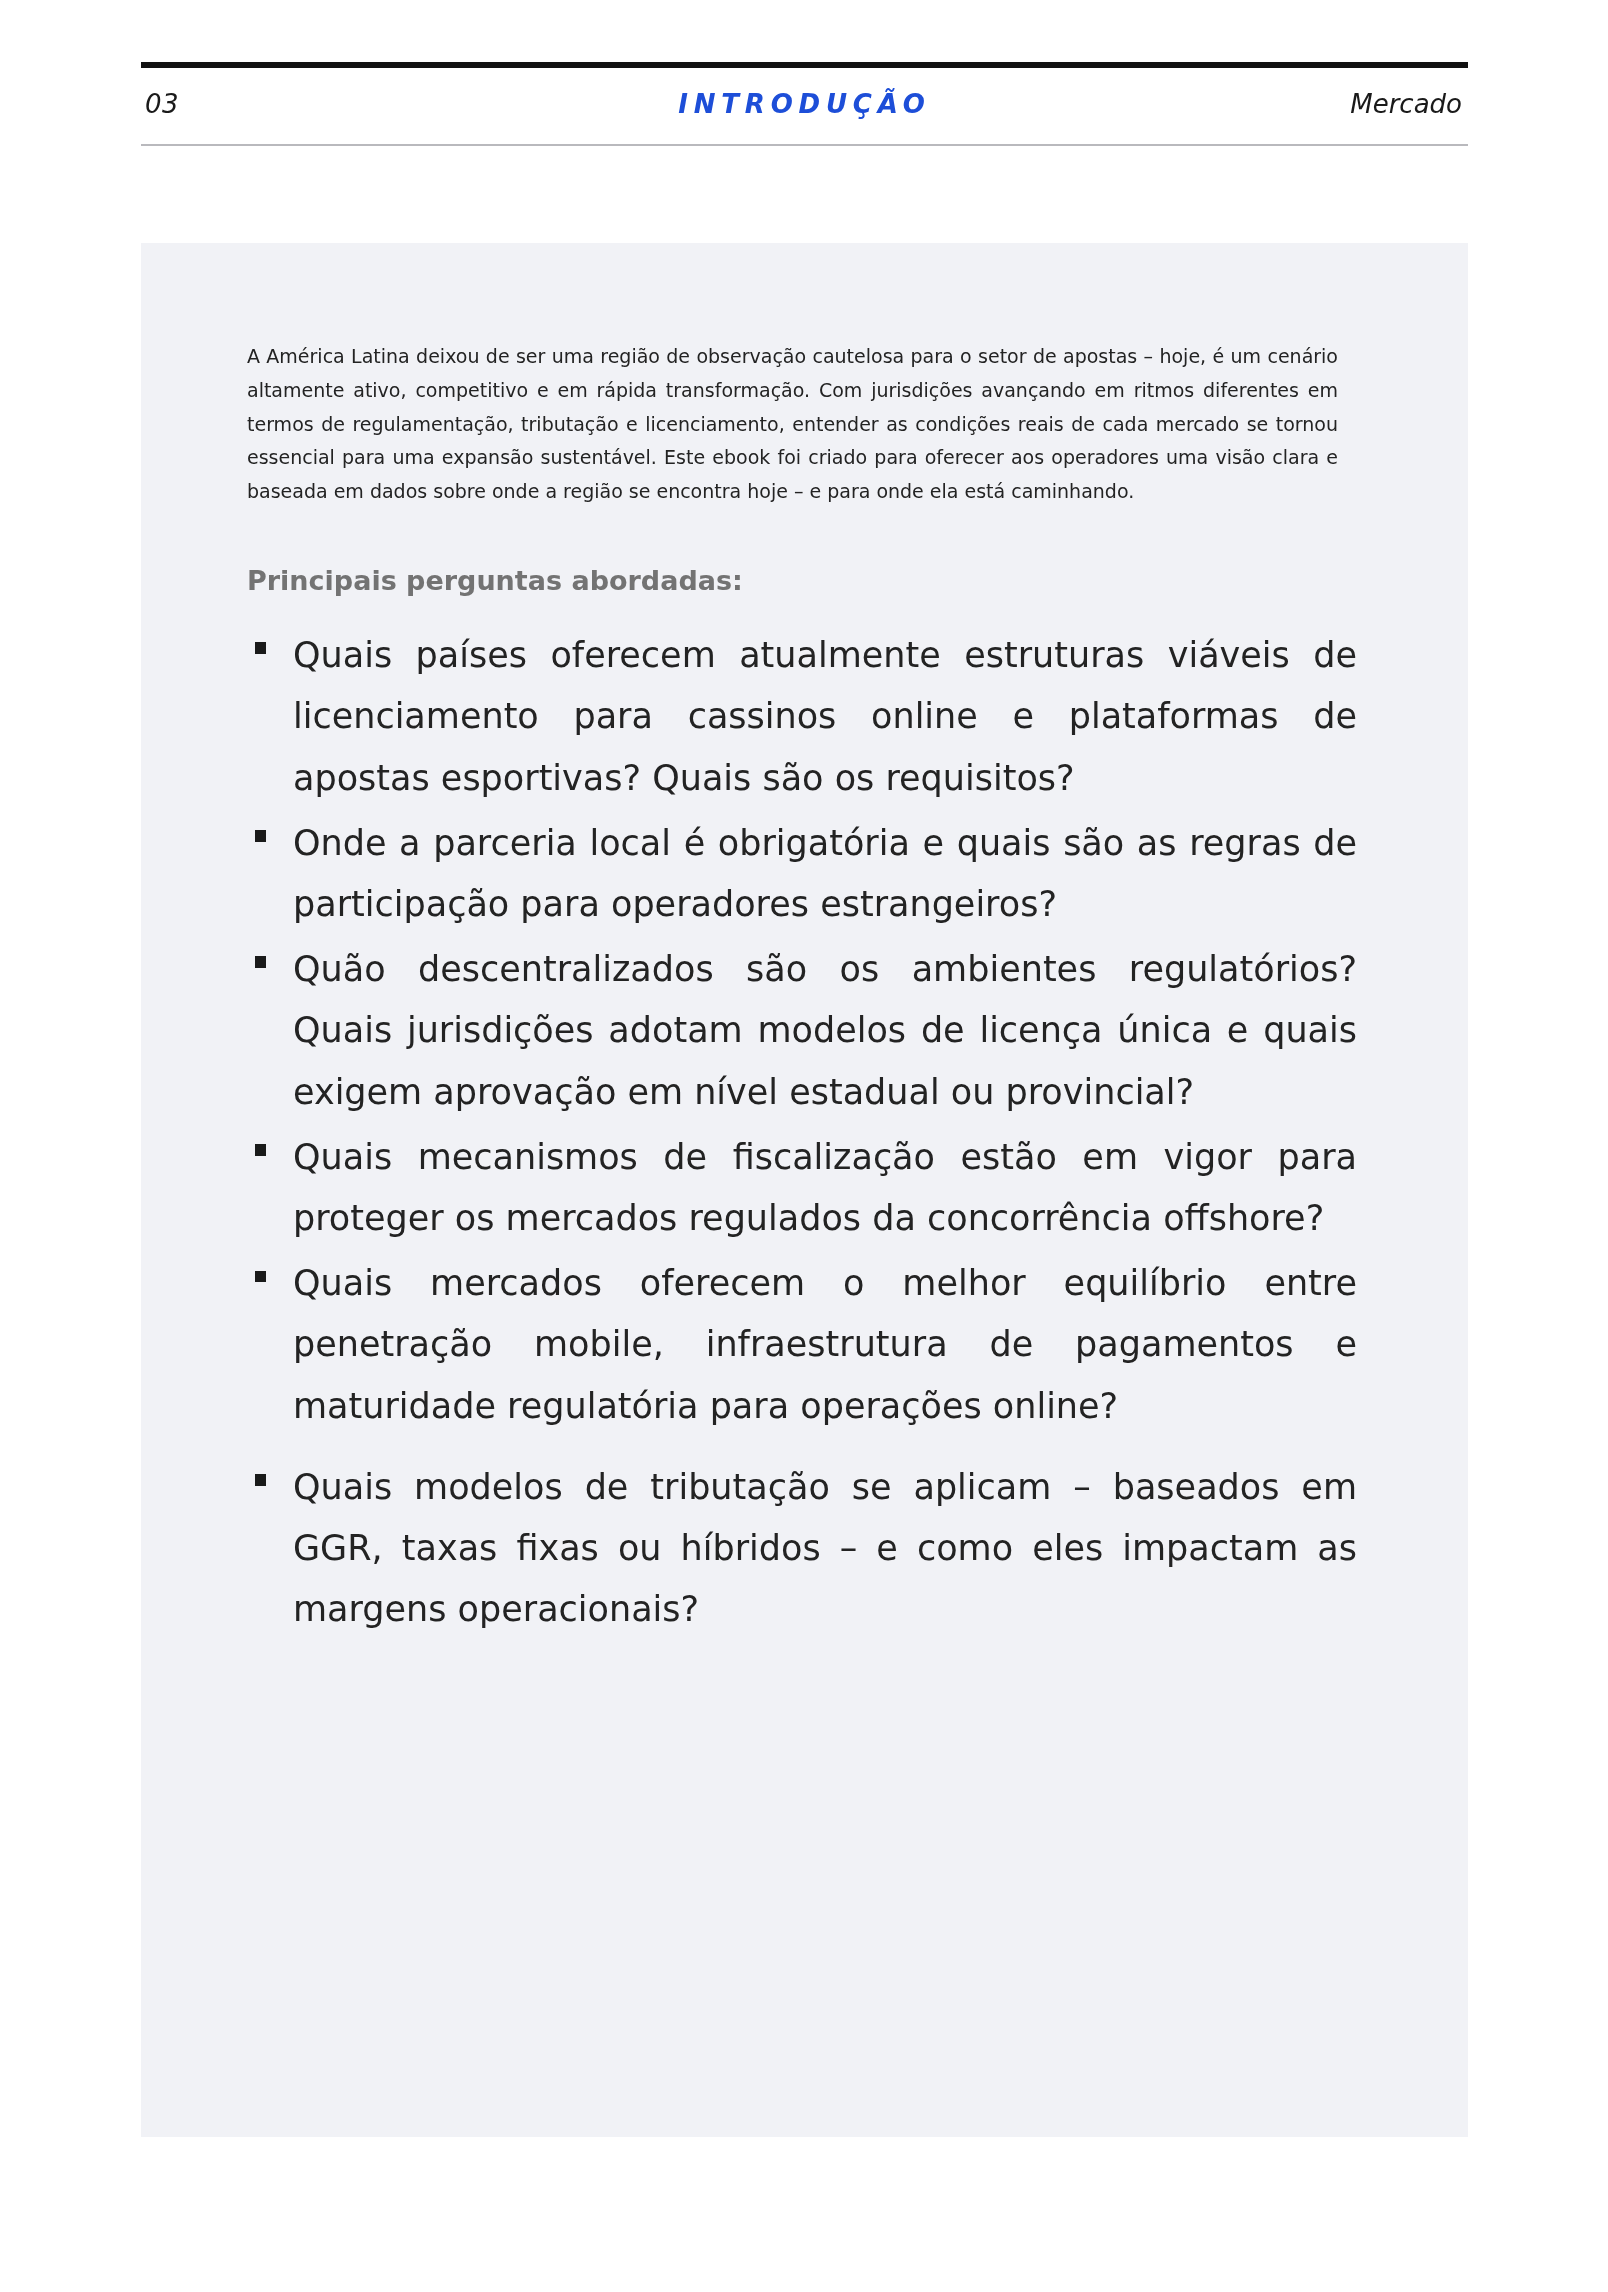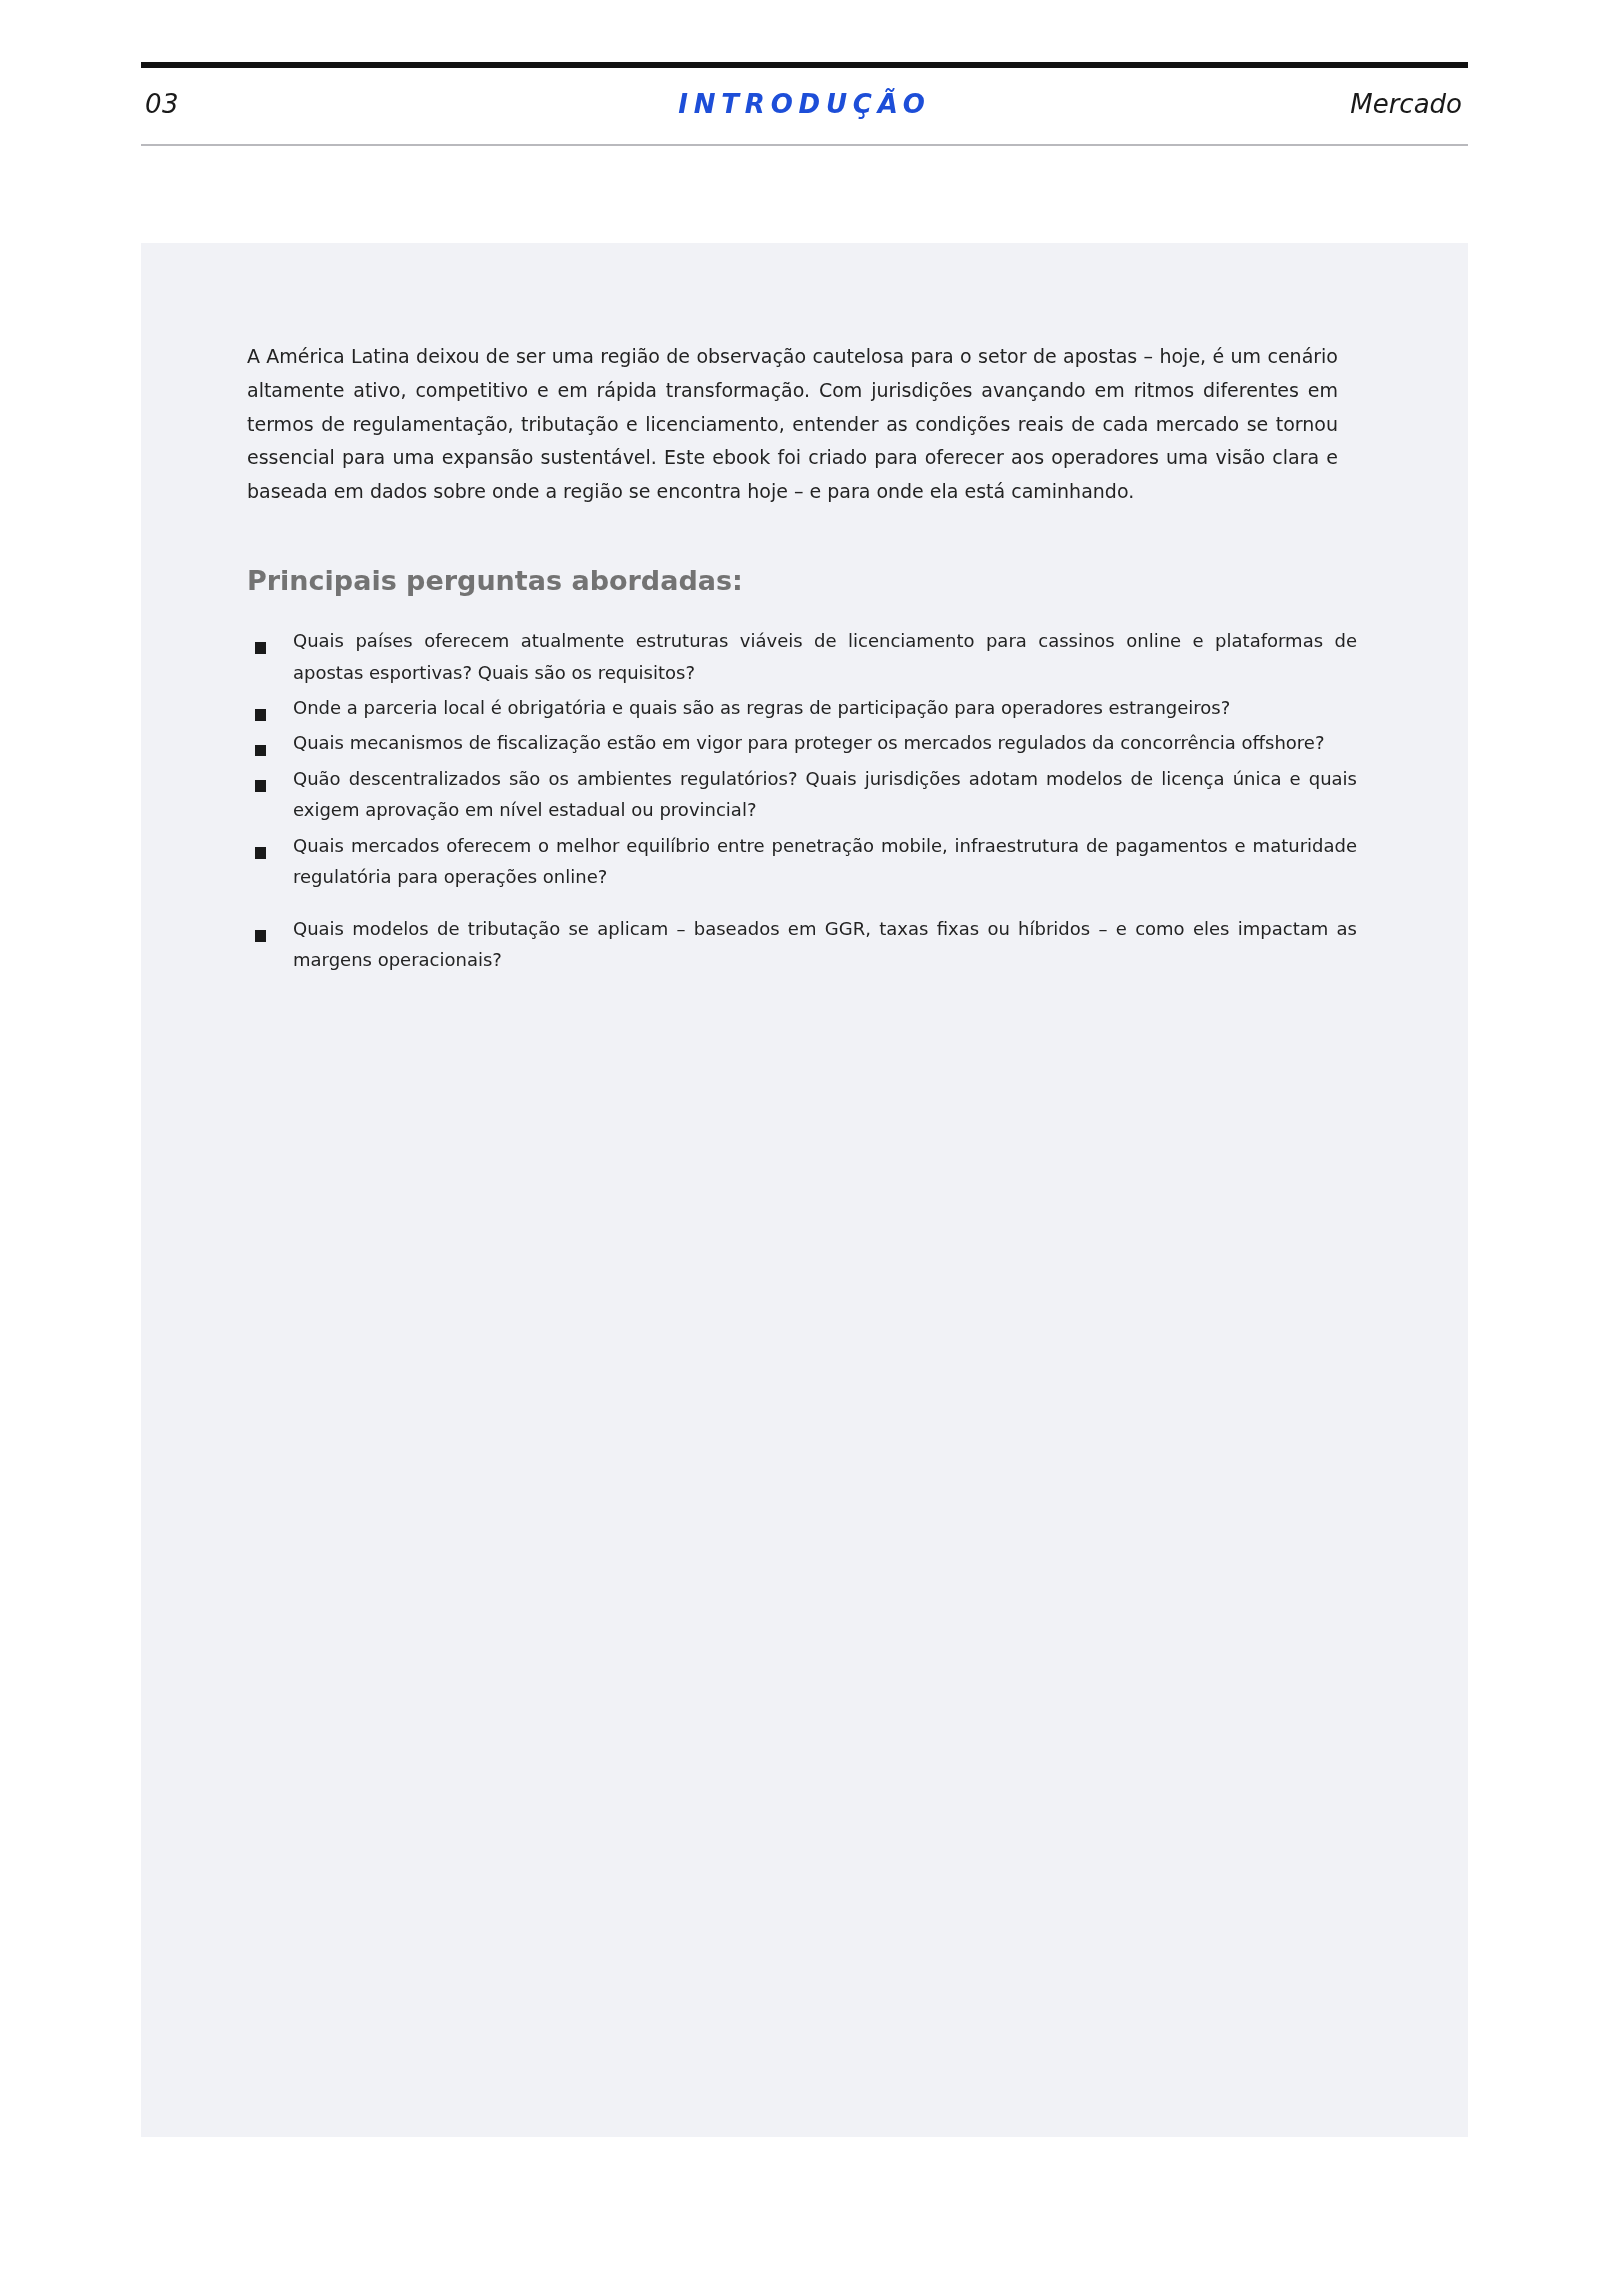--- a/index.html
+++ b/index.html
@@ -110,21 +110,21 @@
 
   .question-list {
     list-style: none;
     margin: 29px 0 0 0;
     padding: 0;
     max-width: 1110px;
   }
   .question-item {
     position: relative;
     padding-left: 46px;
-    font-size: 18px;
+    font-size: 35px;
     line-height: 1.75;
     color: #232323;
     margin-bottom: 3.9px;
     text-align: justify;
     text-justify: inter-word;
   }
   .question-item:last-child {
     margin-bottom: 0;
     margin-top: 20px;
   }
@@ -164,25 +164,25 @@
         <li class="question-item">
           <span class="bullet-square"></span>
           <span>Quais países oferecem atualmente estruturas viáveis de licenciamento para cassinos online e plataformas de apostas esportivas? Quais são os requisitos?</span>
         </li>
         <li class="question-item">
           <span class="bullet-square"></span>
           <span>Onde a parceria local é obrigatória e quais são as regras de participação para operadores estrangeiros?</span>
         </li>
         <li class="question-item">
           <span class="bullet-square"></span>
-          <span>Quais mecanismos de fiscalização estão em vigor para proteger os mercados regulados da concorrência offshore?</span>
+          <span>Quão descentralizados são os ambientes regulatórios? Quais jurisdições adotam modelos de licença única e quais exigem aprovação em nível estadual ou provincial?</span>
         </li>
         <li class="question-item">
           <span class="bullet-square"></span>
-          <span>Quão descentralizados são os ambientes regulatórios? Quais jurisdições adotam modelos de licença única e quais exigem aprovação em nível estadual ou provincial?</span>
+          <span>Quais mecanismos de fiscalização estão em vigor para proteger os mercados regulados da concorrência offshore?</span>
         </li>
         <li class="question-item">
           <span class="bullet-square"></span>
           <span>Quais mercados oferecem o melhor equilíbrio entre penetração mobile, infraestrutura de pagamentos e maturidade regulatória para operações online?</span>
         </li>
         <li class="question-item">
           <span class="bullet-square"></span>
           <span>Quais modelos de tributação se aplicam – baseados em GGR, taxas fixas ou híbridos – e como eles impactam as margens operacionais?</span>
         </li>
       </ul>

